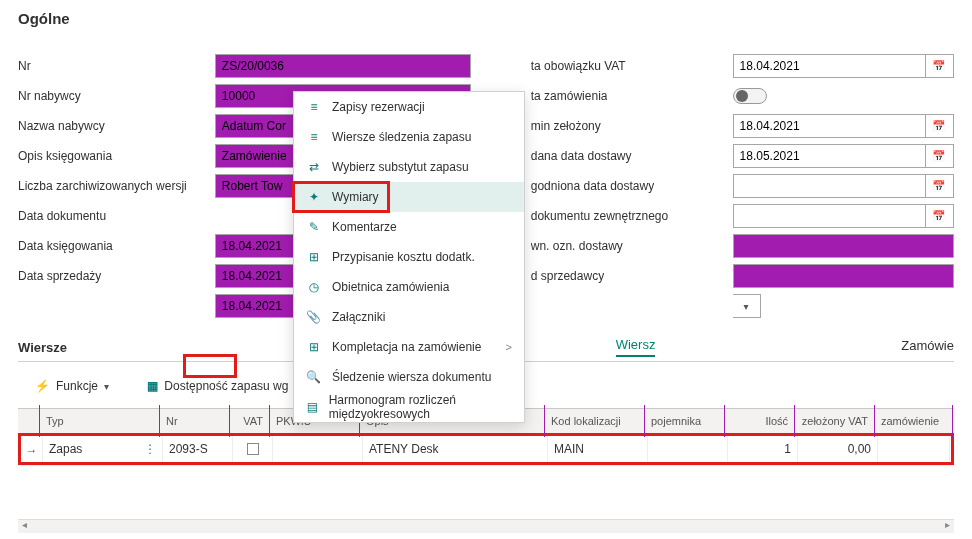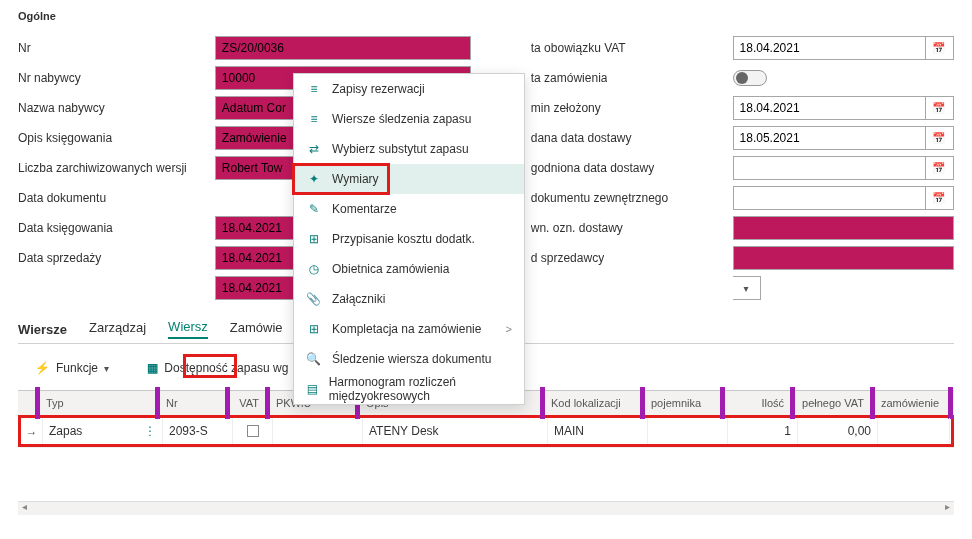--- a/index.html
+++ b/index.html
@@ -1,61 +1,61 @@
 <!DOCTYPE html>
 <html><head>
 <meta charset="utf-8">
 <style>
   * { box-sizing: border-box; margin: 0; padding: 0; }
   body { font-family: "Segoe UI", Arial, sans-serif; font-size: 12px; color: #323130; background: #fff; width: 972px; }
   .wrap { padding: 10px 18px 0 18px; }
-  h3.section { font-size: 11px; font-weight: 600; margin-bottom: 11px; }
+  h3.section { font-size: 15px; font-weight: 600; margin-bottom: 24px; }
   .form-area { position: relative; display: flex; gap: 0; }
   .col { display: flex; flex-direction: column; }
   .labels { width: 200px; }
   .inputs { width: 260px; position: relative; }
   .mid-labels { width: 265px; padding-left: 60px;}
   .right-inputs { width: 225px; }
   .row { height: 30px; display: flex; align-items: center; }
   .label { color: #323130; }
-  .input { height: 24px; width: 100%; border: 1px solid #a6a6a6; padding: 0 6px; font-size: 12px; background:#be185d; }
+  .input { height: 24px; width: 100%; border: 1px solid #a6a6a6; padding: 0 6px; font-size: 12px; background:#a21caf; }
   .input-group { display:flex; width:100%; }
   .date-input { flex:1; border:1px solid #a6a6a6; height:24px; padding:0 6px; font-size:12px; }
   .cal-btn { width:28px; height:24px; border:1px solid #a6a6a6; border-left:none; background:#fff; display:flex; align-items:center; justify-content:center; cursor:pointer; }
   .dd-btn { width:28px; height:24px; border:1px solid #a6a6a6; border-left:none; background:#fff; display:flex; align-items:center; justify-content:center; cursor:pointer; }
   .cal-ico::before { content:"📅"; font-size:11px; color:#555; }
   .chev::before { content:"▾"; font-size:10px; color:#555; }
   .toggle { width:34px; height:16px; border:1px solid #999; border-radius:8px; background:#f3f3f3; position:relative; }
   .toggle::after { content:""; width:12px; height:12px; border-radius:50%; background:#666; position:absolute; top:1px; left:2px; }
   
   
   .ctx-menu { position:absolute; left:275px; top:40px; width:232px; background:#fff; border:1px solid #d0d0d0; box-shadow:0 4px 14px rgba(0,0,0,.15); z-index:20; }
   .ctx-item { height:30px; display:flex; align-items:center; padding:0 12px; gap:10px; cursor:pointer; }
   .ctx-item:hover, .ctx-item.hot { background:#e1f0ed; }
   .ctx-ico { width:16px; height:16px; display:inline-flex; align-items:center; justify-content:center; color:#0a7e7b; font-size:12px; }
   .ctx-sub { margin-left:auto; color:#888; font-size:11px; }
   
   .hl-wymiary { position:absolute; left:274px; top:130px; width:98px; height:32px; border:3px solid #e21b1b; pointer-events:none; z-index:30; }
 
   
-  .tabs { display:flex; align-items:center; gap:22px; margin-top:16px; border-bottom:1px solid #d0d0d0; padding-bottom: 4px; position: relative; }
+  .tabs { display:flex; align-items:center; gap:22px; margin-top:16px; border-bottom:1px solid #d0d0d0; padding-bottom: 4px; position: relative; justify-content: space-between; }
   .tab { color:#323130; font-size:13px; cursor:pointer; padding-bottom:3px; }
   .tab.active { color:#008272; border-bottom:2px solid #008272; }
   .tabs .section-lbl { font-weight:600; font-size:13px; }
 
   
   .toolbar { display:flex; align-items:center; gap:16px; padding:10px 0 8px 6px; }
   .tbtn { display:flex; align-items:center; gap:6px; border:1px solid transparent; padding:4px 10px; cursor:pointer; }
   .tbtn .ico { color:#0a7e7b; font-weight:bold; }
   .hl-info { border:3px solid #e21b1b; }
 
   
   .grid { border-top:1px solid #c8c8c8; }
   .ghead { display:flex; background:#f3f2f1; height:24px; align-items:center; font-size:11px; color:#555; }
-  .gh { border-right:5px solid #a21caf; padding:16px 6px; height:100%; display:flex; align-items:center; }
+  .gh { border-right:1px solid #a21caf; padding:16px 6px; height:100%; display:flex; align-items:center; }
   .grow-wrap { border:3px solid #e21b1b; }
   .grow { display:flex; height:26px; align-items:center; background:#fff; }
   .gc { border-right:1px solid #eee; padding:0 6px; height:100%; display:flex; align-items:center; font-size:12px; }
   .arrow-cell { width:22px; justify-content:center; color:#555; }
   .chk { width:12px; height:12px; border:1px solid #888; }
   .row-menu { width:12px; color:#0a7e7b; cursor:pointer; }
   .blank-rows { height:54px; border-top:1px solid #eee; }
   .scroll-stub { height:14px; background:#f3f2f1; border-top:1px solid #ddd; position:relative; }
   .scroll-stub::before{content:"◂"; position:absolute; left:4px; top:-1px; font-size:10px; color:#888;}
   .scroll-stub::after{content:"▸"; position:absolute; right:4px; top:-1px; font-size:10px; color:#888;}
@@ -296,21 +296,21 @@
     <div class="ghead">
       <div class="gh" style="width:22px"></div>
       <div class="gh" style="width:120px">Typ</div>
       <div class="gh" style="width:70px">Nr</div>
       <div class="gh" style="width:40px;justify-content:flex-end">VAT</div>
       <div class="gh" style="width:90px">PKWiU</div>
       <div class="gh" style="width:185px">Opis</div>
       <div class="gh" style="width:100px">Kod lokalizacji</div>
       <div class="gh" style="width:80px">pojemnika</div>
       <div class="gh num-r" style="width:70px">Ilość</div>
-      <div class="gh num-r" style="width:80px">pełnego VAT</div>
+      <div class="gh num-r" style="width:80px">zełożony VAT</div>
       <div class="gh" style="width:78px">zamówienie</div>
     </div>
     <div class="grow-wrap">
       <div class="grow">
         <div class="gc arrow-cell">→</div>
         <div class="gc" style="width:120px">
           <span style="flex:1">Zapas</span>
           <span class="row-menu">⋮</span>
         </div>
         <div class="gc" style="width:70px">2093-S</div>

